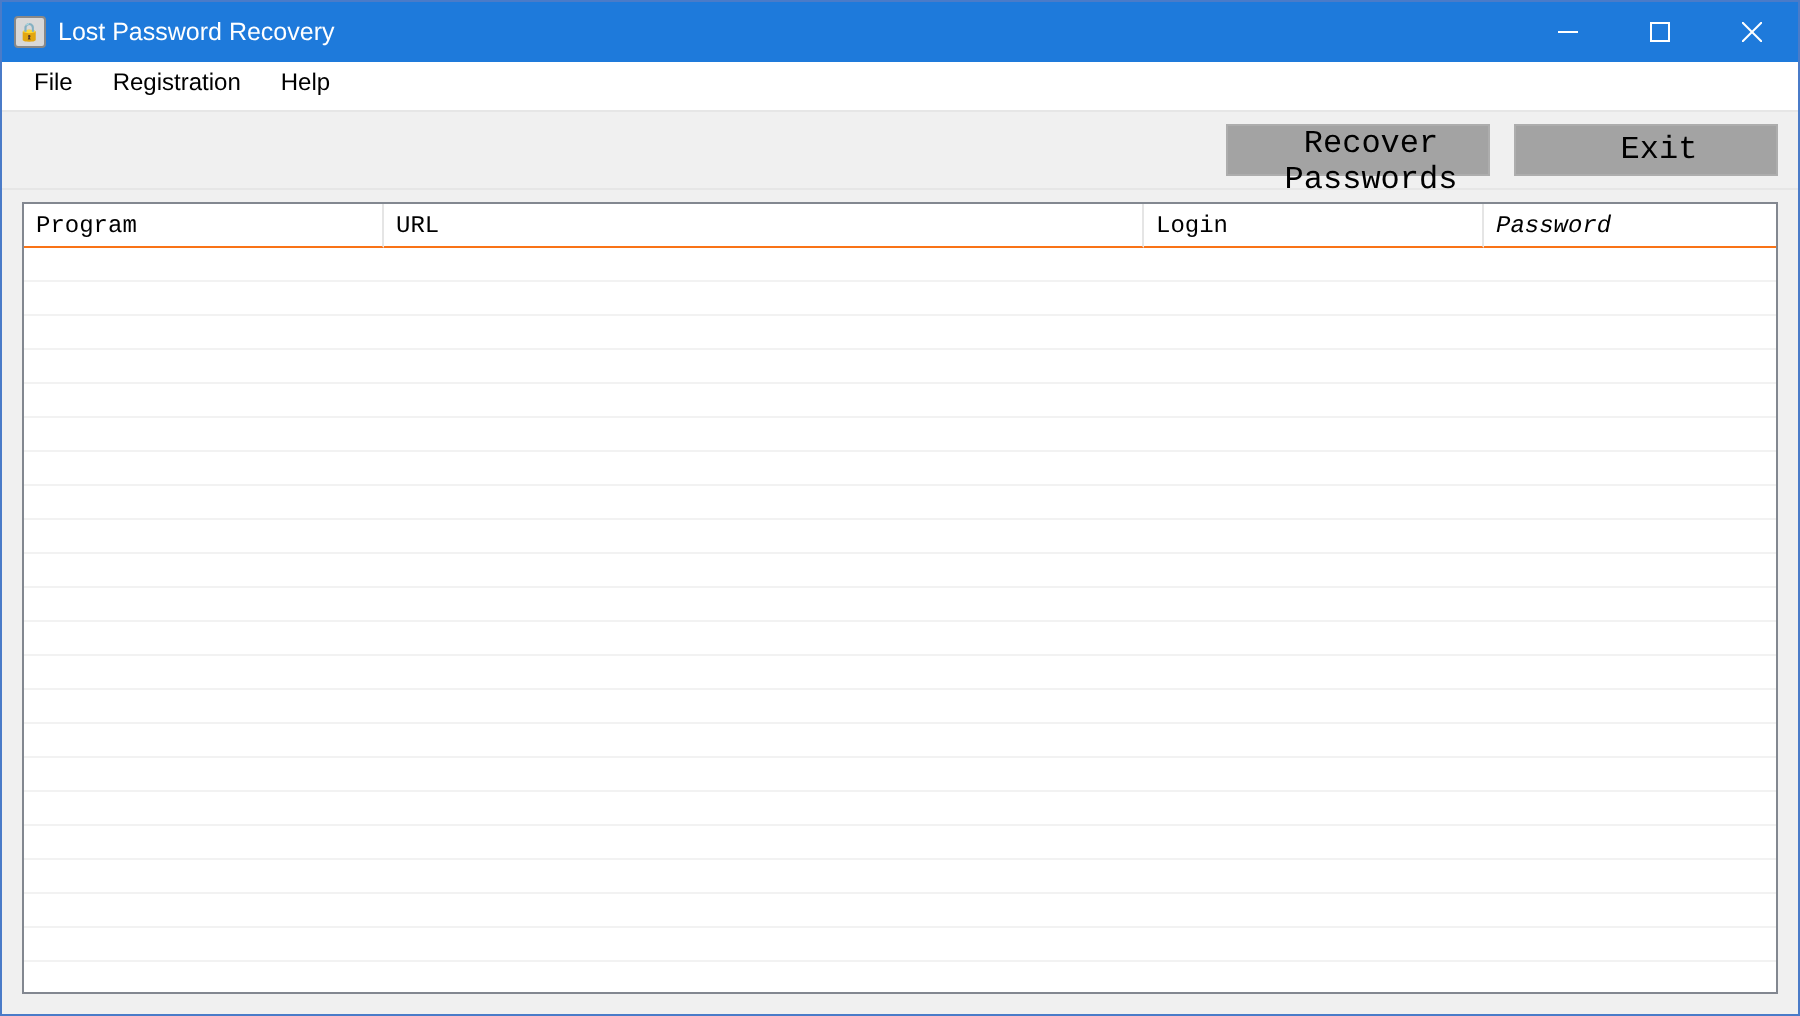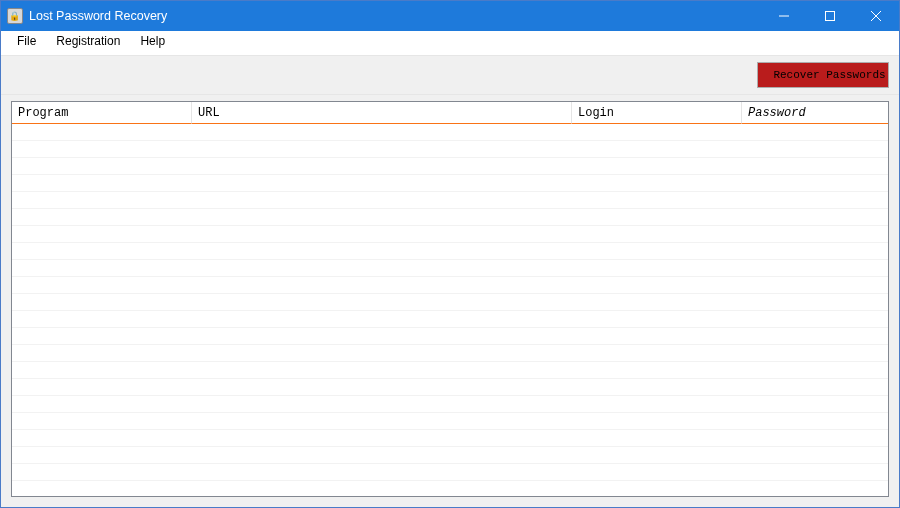--- a/index.html
+++ b/index.html
@@ -66,22 +66,22 @@
       justify-content: flex-end;
       padding: 0 10px;
       gap: 12px;
       border-top: 1px solid #e6e6e6;
       border-bottom: 1px solid #e6e6e6;
     }
     .toolbar-row button {
       width: 132px;
       height: 26px;
       font-family: "SimSun", "Courier New", monospace;
-      font-size: 11px;
-      background: #b91c1c;
+      font-size: 16px;
+      background: #a3a3a3;
       border: 1px solid #adadad;
       cursor: pointer;
       padding-left: 13px;
     }
     .content {
       padding: 6px 10px 10px 10px;
       background: #f0f0f0;
       height: calc(508px - 30px - 24px - 40px - 2px);
     }
     .table-wrap {
@@ -146,20 +146,21 @@
 </div>
 
 <div class="menubar">
   <div class="menu-item">File</div>
   <div class="menu-item">Registration</div>
   <div class="menu-item">Help</div>
 </div>
 
 <div class="toolbar-row">
   <button>Recover Passwords</button>
+  <button>Exit</button>
 </div>
 
 <div class="content">
   <div class="table-wrap">
     <div class="table-header">
       <div class="col col-program">Program</div>
       <div class="col col-url">URL</div>
       <div class="col col-login">Login</div>
       <div class="col col-password">Password</div>
     </div>

